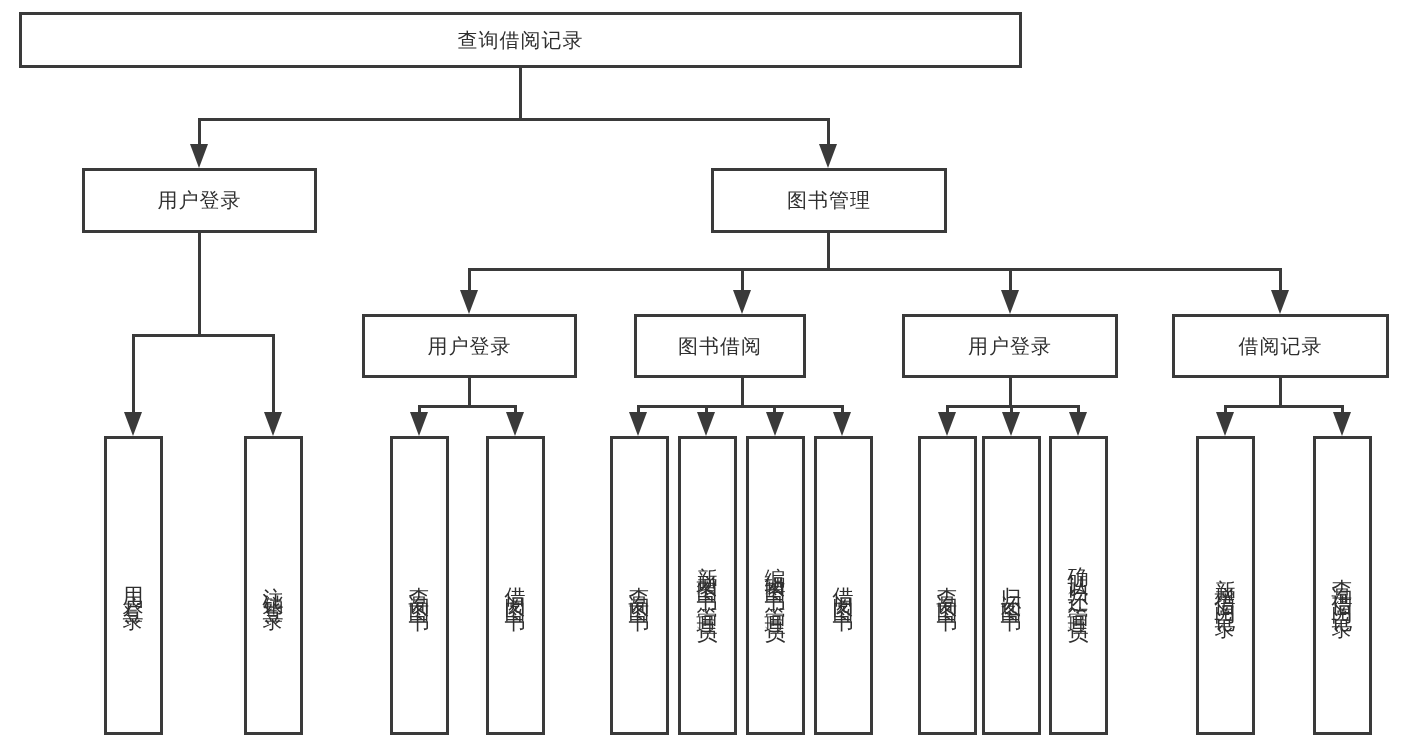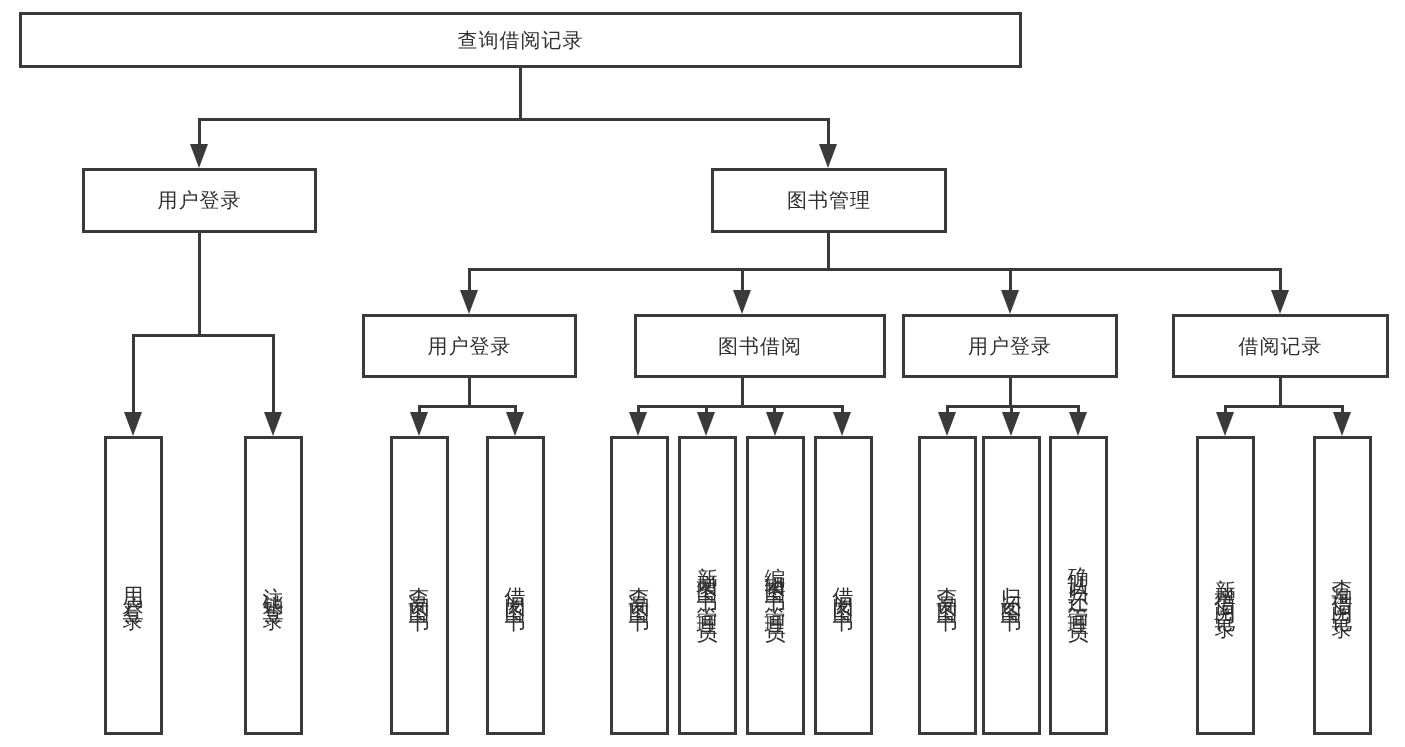--- a/index.html
+++ b/index.html
@@ -72,21 +72,21 @@
 <div class="canvas">
 
   <div class="node h-label" style="left:19px; top:12px; width:1003px; height:56px;">查询借阅记录</div>
 
   <div class="node h-label" style="left:82px; top:168px; width:235px; height:65px;">用户登录</div>
 
   <div class="node h-label" style="left:711px; top:168px; width:236px; height:65px;">图书管理</div>
 
   <div class="node h-label" style="left:362px; top:314px; width:215px; height:64px;">用户登录</div>
 
-  <div class="node h-label" style="left:634px; top:314px; width:252px; height:64px;">图书借阅</div>
+  <div class="node h-label" style="left:634px; top:314px; width:172px; height:64px;">图书借阅</div>
 
   <div class="node h-label" style="left:902px; top:314px; width:216px; height:64px;">用户登录</div>
 
   <div class="node h-label" style="left:1172px; top:314px; width:217px; height:64px;">借阅记录</div>
 
   <div class="node leaf" style="left:104px;">
     <span class="leaf-text">用户登录</span>
   </div>
   <div class="node leaf" style="left:244px;">
     <span class="leaf-text">注销登录</span>

